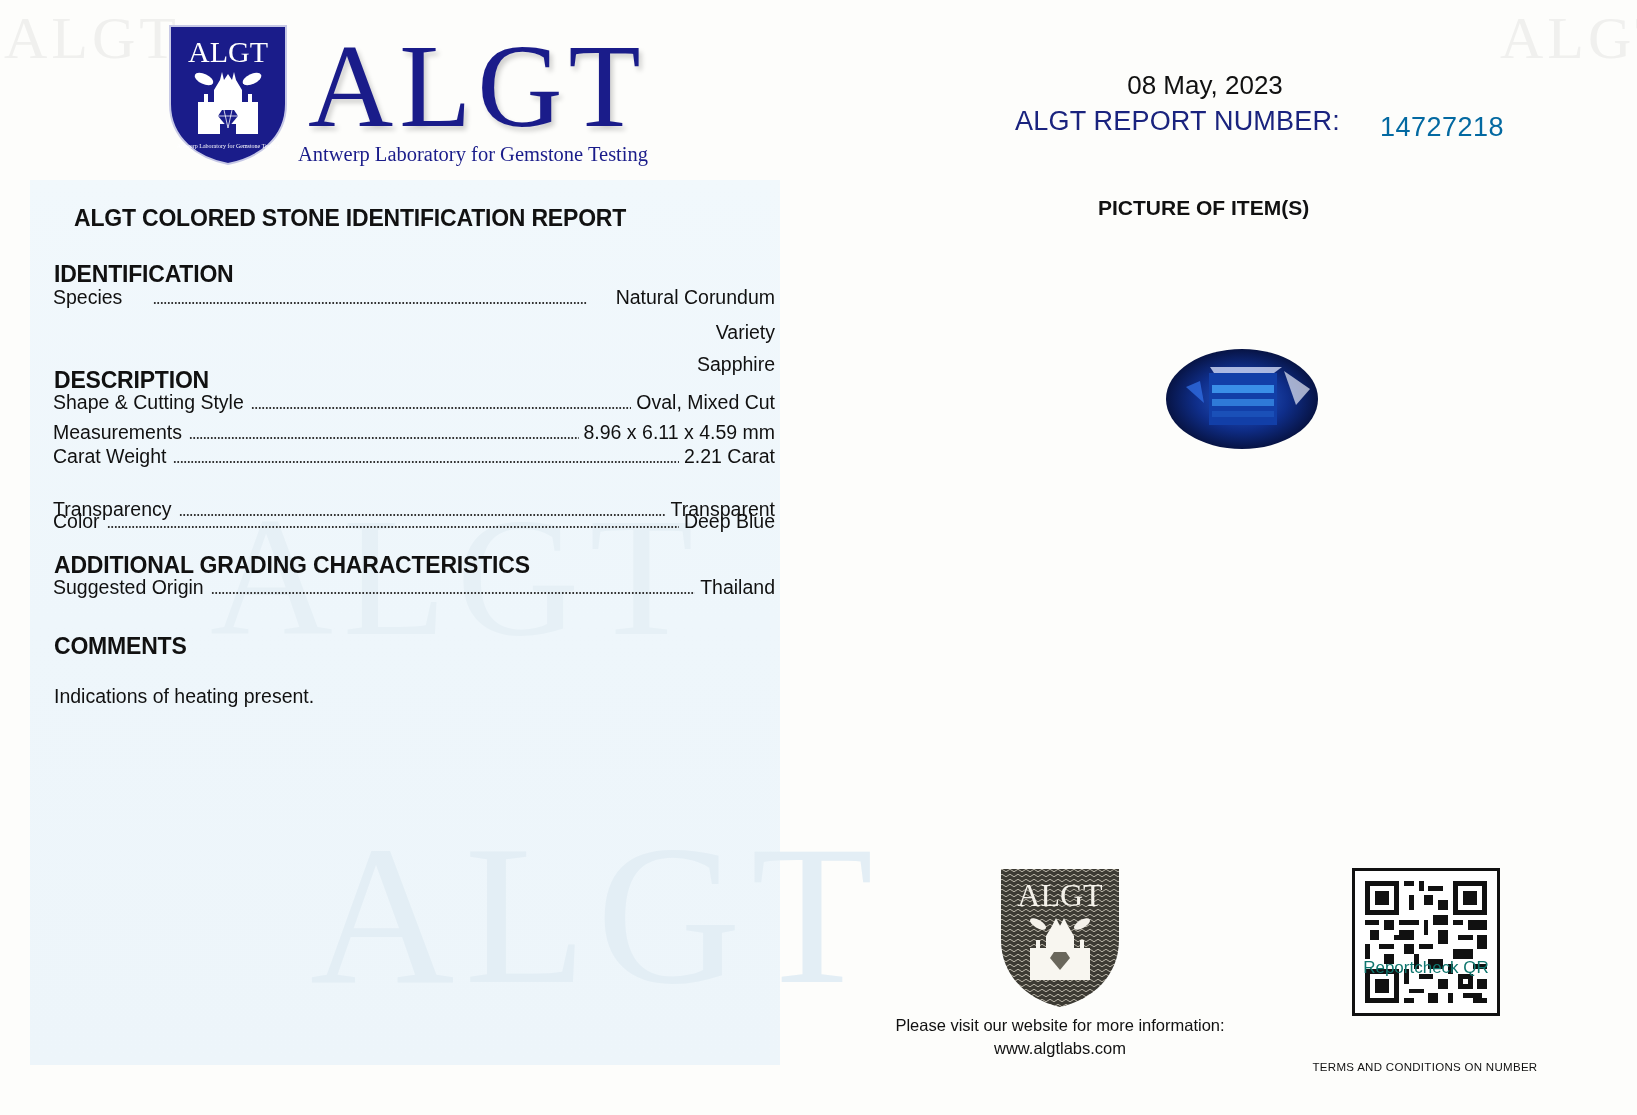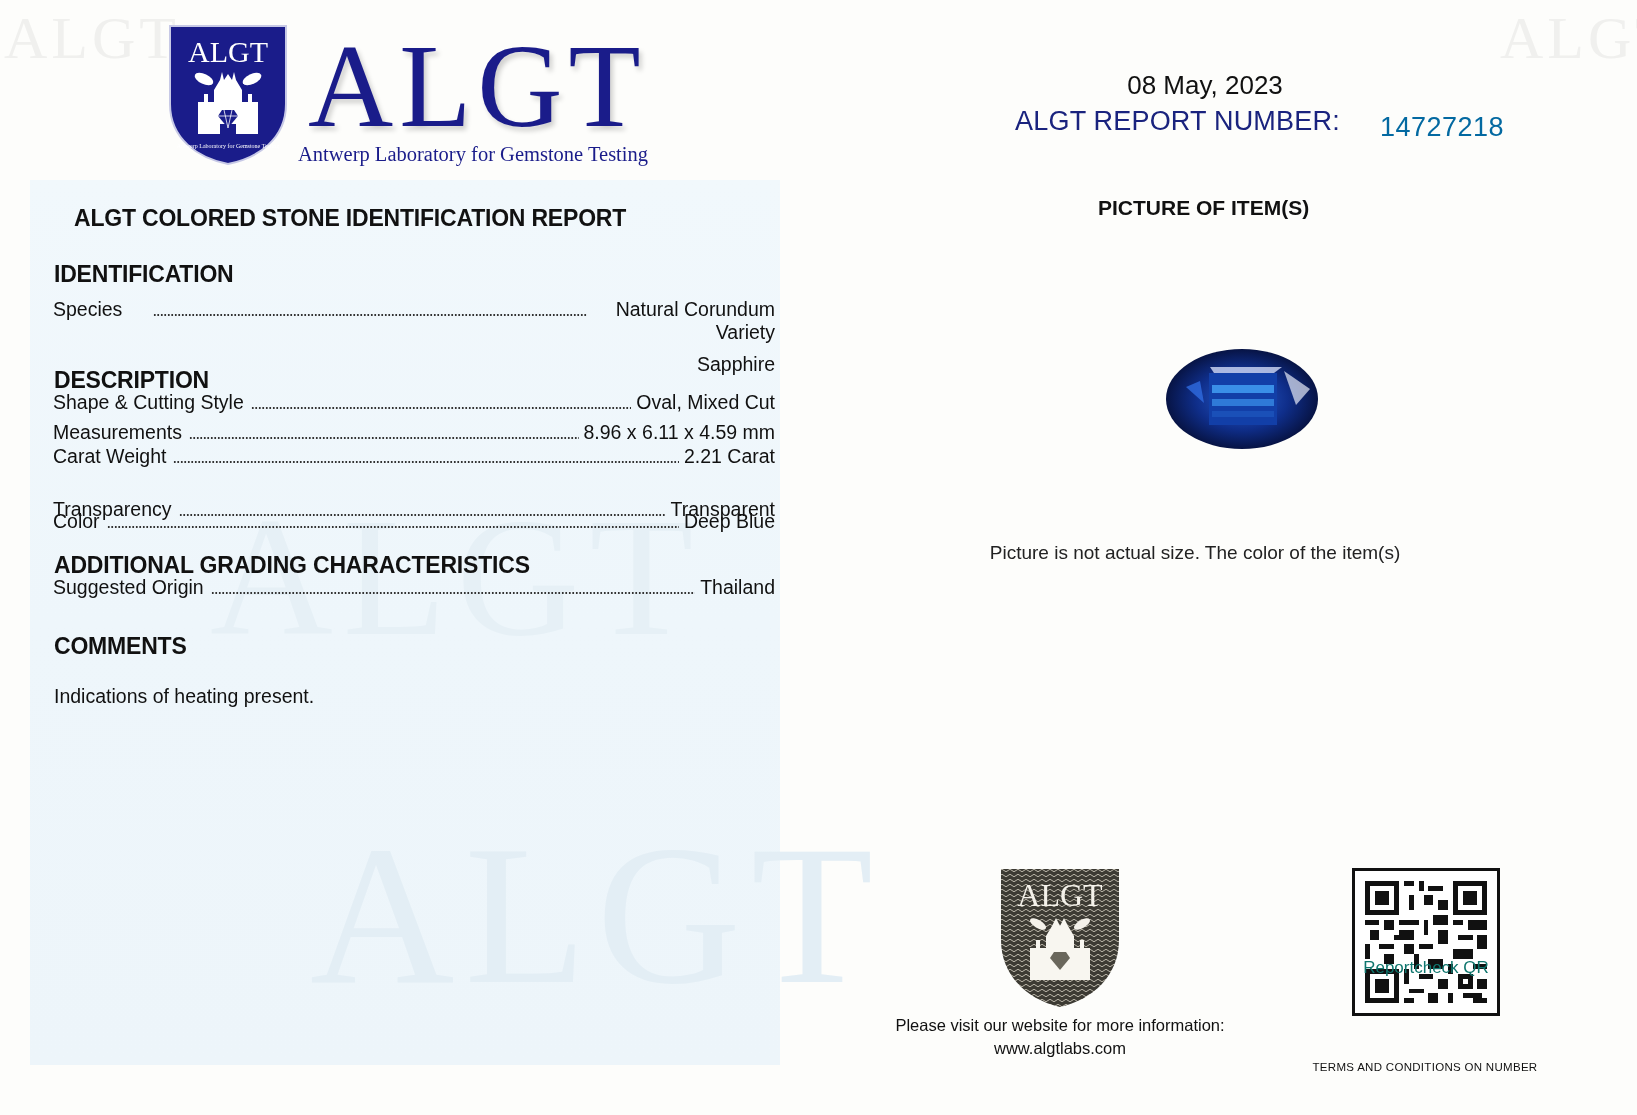--- a/index.html
+++ b/index.html
@@ -104,21 +104,21 @@
     <path d="M50 92 H70 M56 86 L60 104 M64 86 L60 104" stroke="#fff" stroke-width="0.8" fill="none"></path>
     <text x="60" y="124" text-anchor="middle" font-family="Liberation Serif, serif" font-size="6" fill="#fff">Antwerp Laboratory for Gemstone Testing</text>
   </svg>
 </div>
 <div class="abs logo-word">ALGT</div>
 <div class="abs logo-sub">Antwerp Laboratory for Gemstone Testing</div>
 
 <div class="abs report-title">ALGT COLORED STONE IDENTIFICATION REPORT</div>
 
 <div class="abs sec-title" style="top:261px;">IDENTIFICATION</div>
-<div class="abs row" style="top:296px;gap:24px;">
+<div class="abs row" style="top:284px;gap:24px;">
   <span class="lbl">Species</span>
   <span class="dots"></span>
   <span class="val">Natural Corundum</span>
 </div>
 <div class="abs row" style="top:319px;flex-direction:column;">
   <span class="lbl">Variety</span>
   <span class="dots"></span>
   <span class="val">Sapphire</span>
 </div>
 
@@ -178,21 +178,20 @@
     <rect x="48" y="38" width="62" height="8" fill="#3a8fe8"></rect>
     <rect x="48" y="52" width="62" height="7" fill="#2f7ad8"></rect>
     <rect x="48" y="64" width="62" height="6" fill="#1a50b8"></rect>
     <polygon points="50,26 110,26 118,20 46,20" fill="#dfe7ff" opacity="0.75"></polygon>
     <polygon points="120,24 146,42 132,58" fill="#e5e9f7" opacity="0.7"></polygon>
     <polygon points="22,40 36,34 40,56" fill="#2f6be0" opacity="0.8"></polygon>
   </svg>
 </div>
 
 <div class="abs disclaimer">
-  <div>Picture is not actual size. The color of the item(s)</div>
 </div>
 
 <div class="abs seal">
   <svg width="120" height="140" viewBox="0 0 120 140">
     <defs>
       <pattern id="guil" width="8" height="5" patternUnits="userSpaceOnUse">
         <rect width="8" height="5" fill="#3c3a33"></rect>
         <path d="M0 2.5 Q2 0 4 2.5 T8 2.5" stroke="#d8d3c4" stroke-width="0.8" fill="none"></path>
       </pattern>
     </defs>

